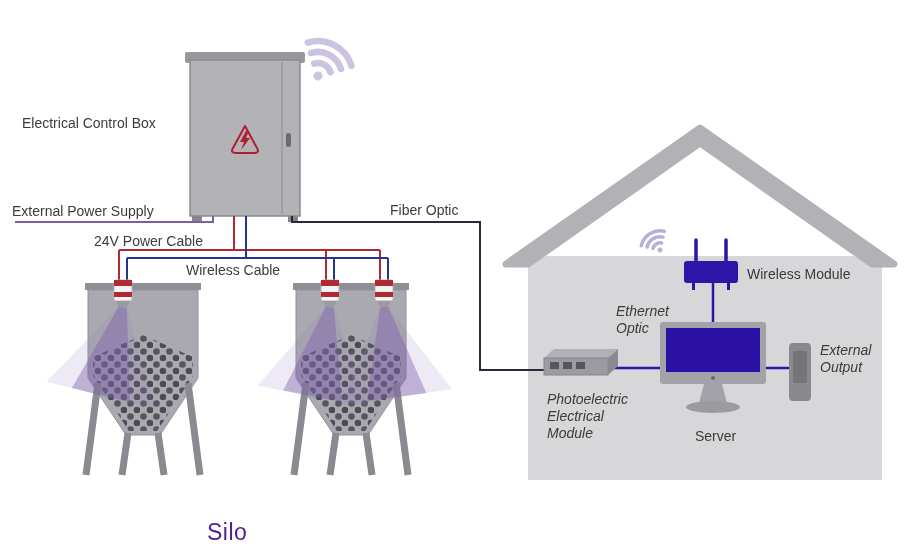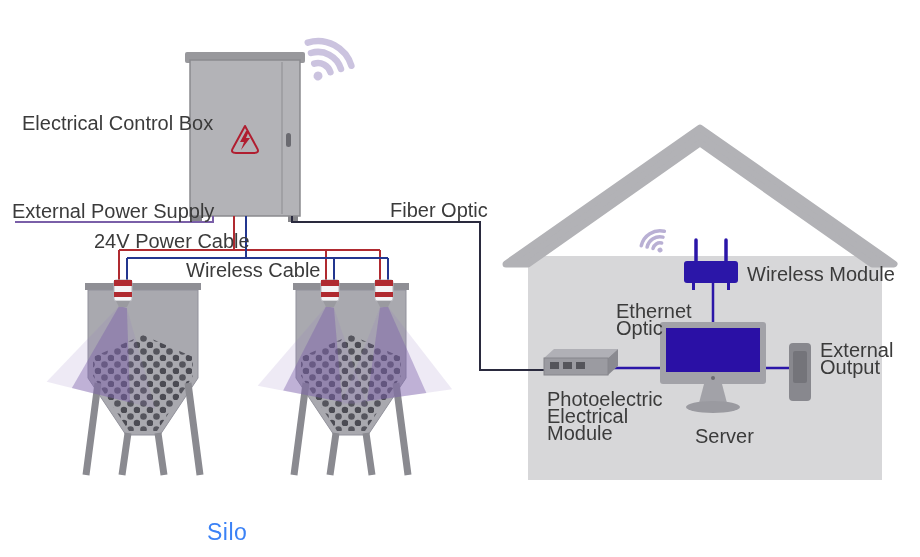--- a/index.html
+++ b/index.html
@@ -2,28 +2,28 @@
 <html><head>
 <meta charset="utf-8">
 <style>
   html,body{margin:0;padding:0;background:#ffffff;}
   #canvas{
     position:relative;width:920px;height:557px;overflow:hidden;
     font-family:"Liberation Sans", sans-serif;background:#ffffff;
   }
   #scene{position:absolute;left:0;top:0;}
   .lbl{
-    position:absolute;color:#3b3b3b;font-size:20px;line-height:17px;
+    position:absolute;color:#3b3b3b;font-size:14px;line-height:17px;
     white-space:nowrap;
   }
   .caption{
-    position:absolute;color:#3b82f6;font-size:23px;line-height:26px;
+    position:absolute;color:#4c1d95;font-size:23px;line-height:26px;
     white-space:nowrap;letter-spacing:0.5px;
   }
-  .multiline span{display:block;}
+  .multiline span{display:block;font-style:italic;}
   
   #wifi circle{fill:currentColor;stroke:none;}
   #wifi path{fill:none;stroke:currentColor;stroke-width:6.5;stroke-linecap:round;}
 </style>
 </head>
 <body>
 
 <div id="canvas">
 
   <svg id="scene" width="920" height="557" viewBox="0 0 920 557">

